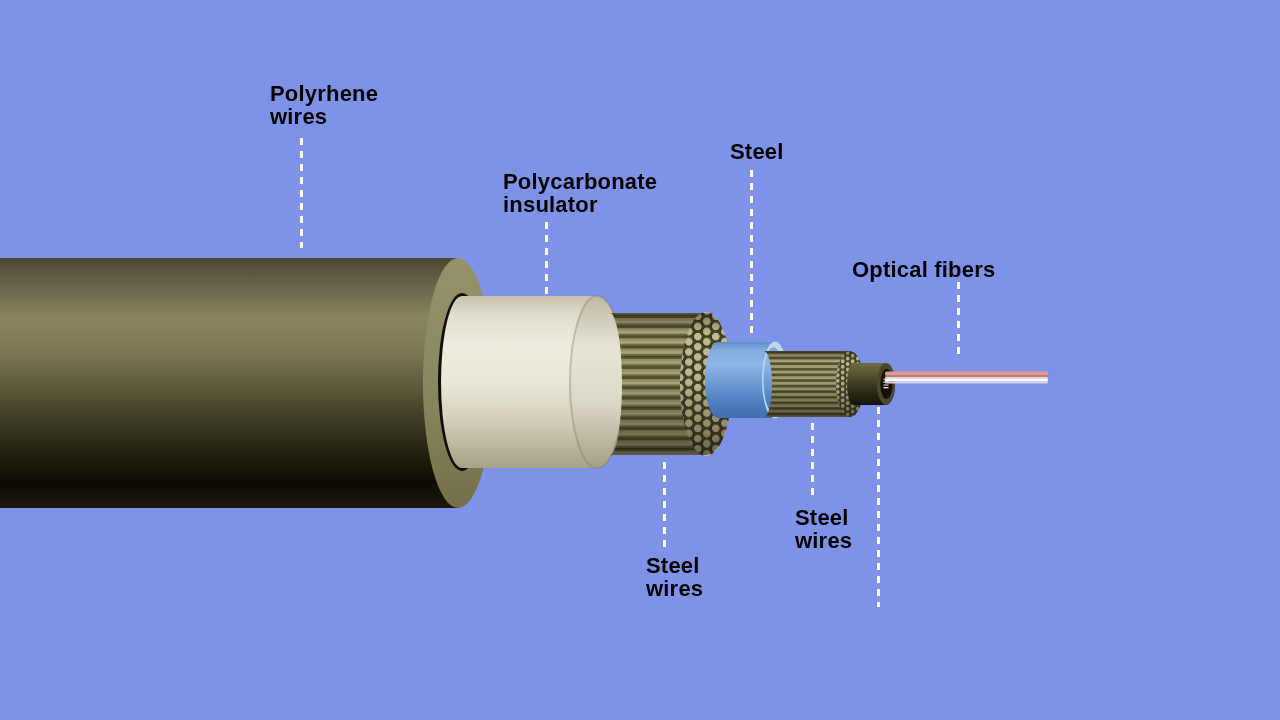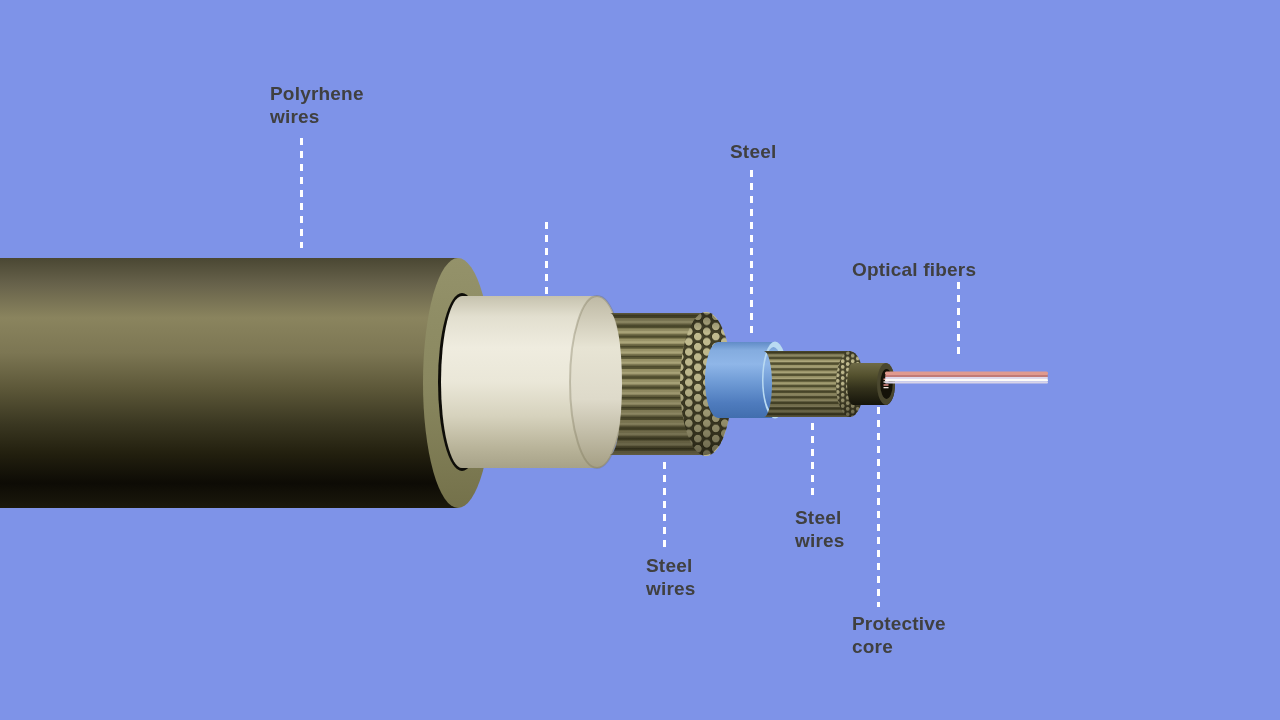--- a/index.html
+++ b/index.html
@@ -4,21 +4,21 @@
 <style>
   html,body{margin:0;padding:0;}
   body{
     width:1280px;height:720px;overflow:hidden;position:relative;
     background:#7e93e8;
     font-family:"Liberation Sans","DejaVu Sans",sans-serif;
   }
   .stage{position:absolute;inset:0;}
   .cable-svg{position:absolute;left:0;top:0;}
   .label{
-    position:absolute;color:#404040;font-size:19px;line-height:23px;
+    position:absolute;color:#000000;font-size:22px;line-height:23px;
     font-weight:bold;letter-spacing:.2px;white-space:nowrap;
   }
   .label div{min-height:0;}
   .leader{
     position:absolute;width:3px;
     background-image:repeating-linear-gradient(to bottom,#ffffff 0px,#ffffff 7px,rgba(255,255,255,0) 7px,rgba(255,255,255,0) 13px);
   }
 </style>
 </head>
 <body>
@@ -169,37 +169,37 @@
   <div class="leader" style="left:957px;top:282px;height:76px"></div>
   <div class="leader" style="left:663px;top:462px;height:86px"></div>
   <div class="leader" style="left:811px;top:423px;height:78px"></div>
   <div class="leader" style="left:877px;top:407px;height:200px"></div>
 
   <div class="label" style="left:270px;top:82px">
     <div>Polyrhene</div>
     <div>wires</div>
   </div>
 
+  <div class="label" style="left:503px;top:170px">
+    <div>Polycarbonate</div>
+    <div>insulator</div>
+  </div>
 
   <div class="label" style="left:730px;top:140px">
     <div>Steel</div>
   </div>
 
   <div class="label" style="left:852px;top:258px">
     <div>Optical fibers</div>
   </div>
 
   <div class="label" style="left:646px;top:554px">
     <div>Steel</div>
     <div>wires</div>
   </div>
 
   <div class="label" style="left:795px;top:506px">
     <div>Steel</div>
     <div>wires</div>
   </div>
 
-  <div class="label" style="left:852px;top:612px">
-    <div>Protective</div>
-    <div>core</div>
-  </div>
 
 </div>
 
 </body></html>

